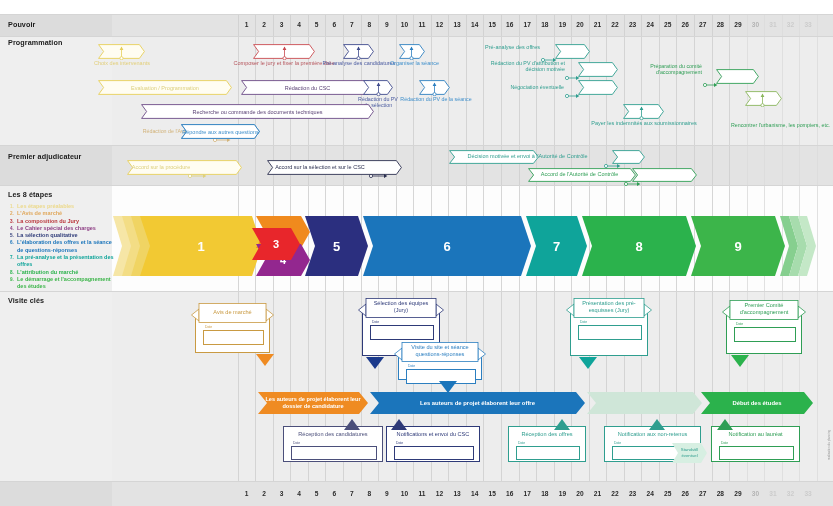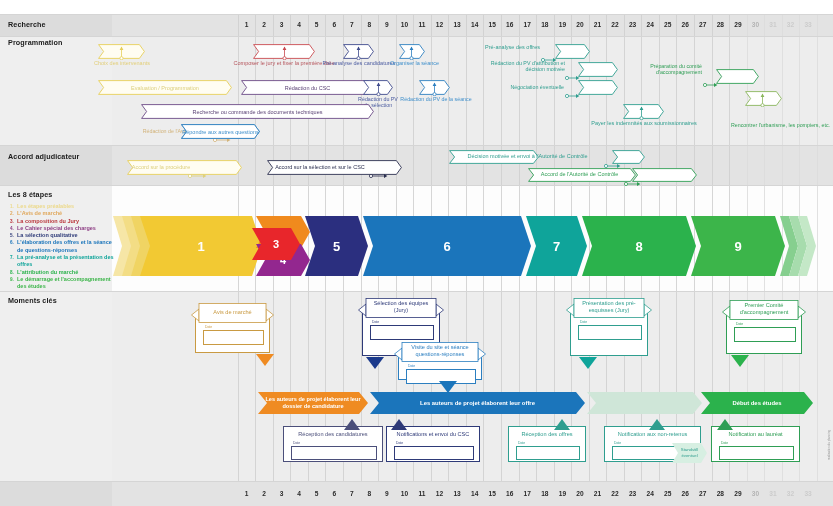--- a/index.html
+++ b/index.html
@@ -97,25 +97,25 @@
       <div class="gridline faint" style="left: 799.325px; top: 14px; height: 467px;"></div>
       <div class="gridline faint" style="left: 816.875px; top: 14px; height: 467px;"></div>
       <div class="sep" style="top: 14px;"></div>
       <div class="sep" style="top: 36px;"></div>
       <div class="sep" style="top: 145px;"></div>
       <div class="sep" style="top: 185px;"></div>
       <div class="sep" style="top: 291px;"></div>
       <div class="sep" style="top: 481px;"></div>
     </div>
 
-  <div class="rowlabel" style="left:8px;top:20px;"><span>Recherche</span></div>
+  <div class="rowlabel" style="left:8px;top:20px;"><span>Pouvoir</span></div>
   <div class="rowlabel" style="left:8px;top:38px;">Programmation</div>
-  <div class="rowlabel" style="left:8px;top:152px;">Accord adjudicateur</div>
+  <div class="rowlabel" style="left:8px;top:152px;">Premier adjudicateur</div>
   <div class="rowlabel" style="left:8px;top:190px;">Les 8 étapes</div>
-  <div class="rowlabel" style="left:8px;top:296px;">Moments clés</div>
+  <div class="rowlabel" style="left:8px;top:296px;">Visite clés</div>
 
   <div id="weeks-top">
       <div class="weekcell" style="left: 237.725px; width: 17.55px; top: 21px;">1</div>
       <div class="weekcell" style="left: 255.275px; width: 17.55px; top: 21px;">2</div>
       <div class="weekcell" style="left: 272.825px; width: 17.55px; top: 21px;">3</div>
       <div class="weekcell" style="left: 290.375px; width: 17.55px; top: 21px;">4</div>
       <div class="weekcell" style="left: 307.925px; width: 17.55px; top: 21px;">5</div>
       <div class="weekcell" style="left: 325.475px; width: 17.55px; top: 21px;">6</div>
       <div class="weekcell" style="left: 343.025px; width: 17.55px; top: 21px;">7</div>
       <div class="weekcell" style="left: 360.575px; width: 17.55px; top: 21px;">8</div>

